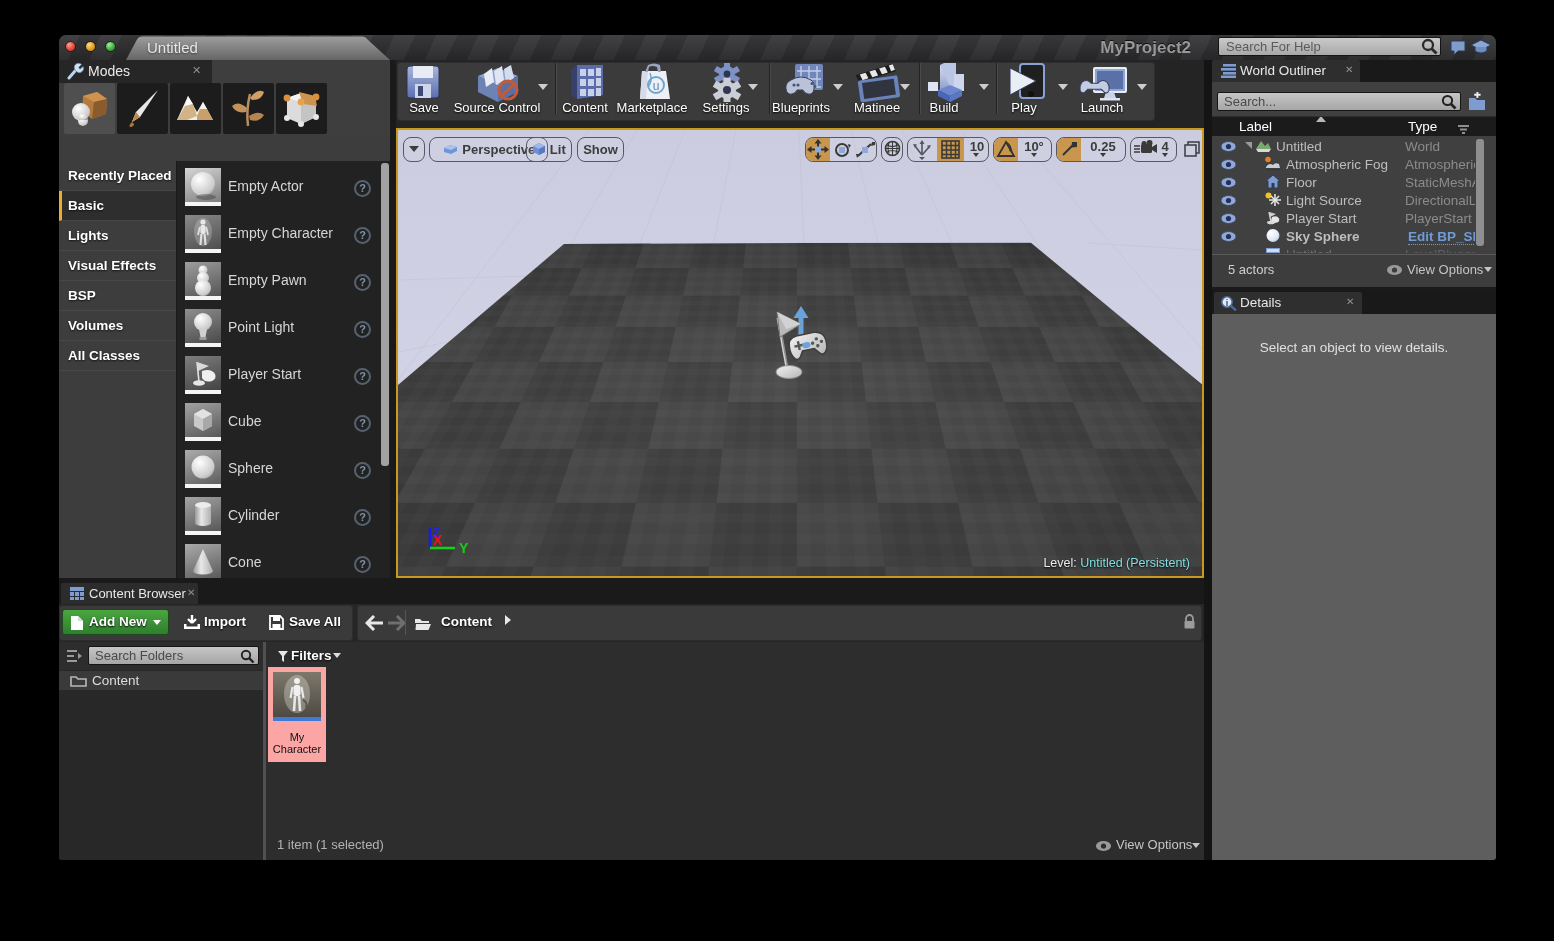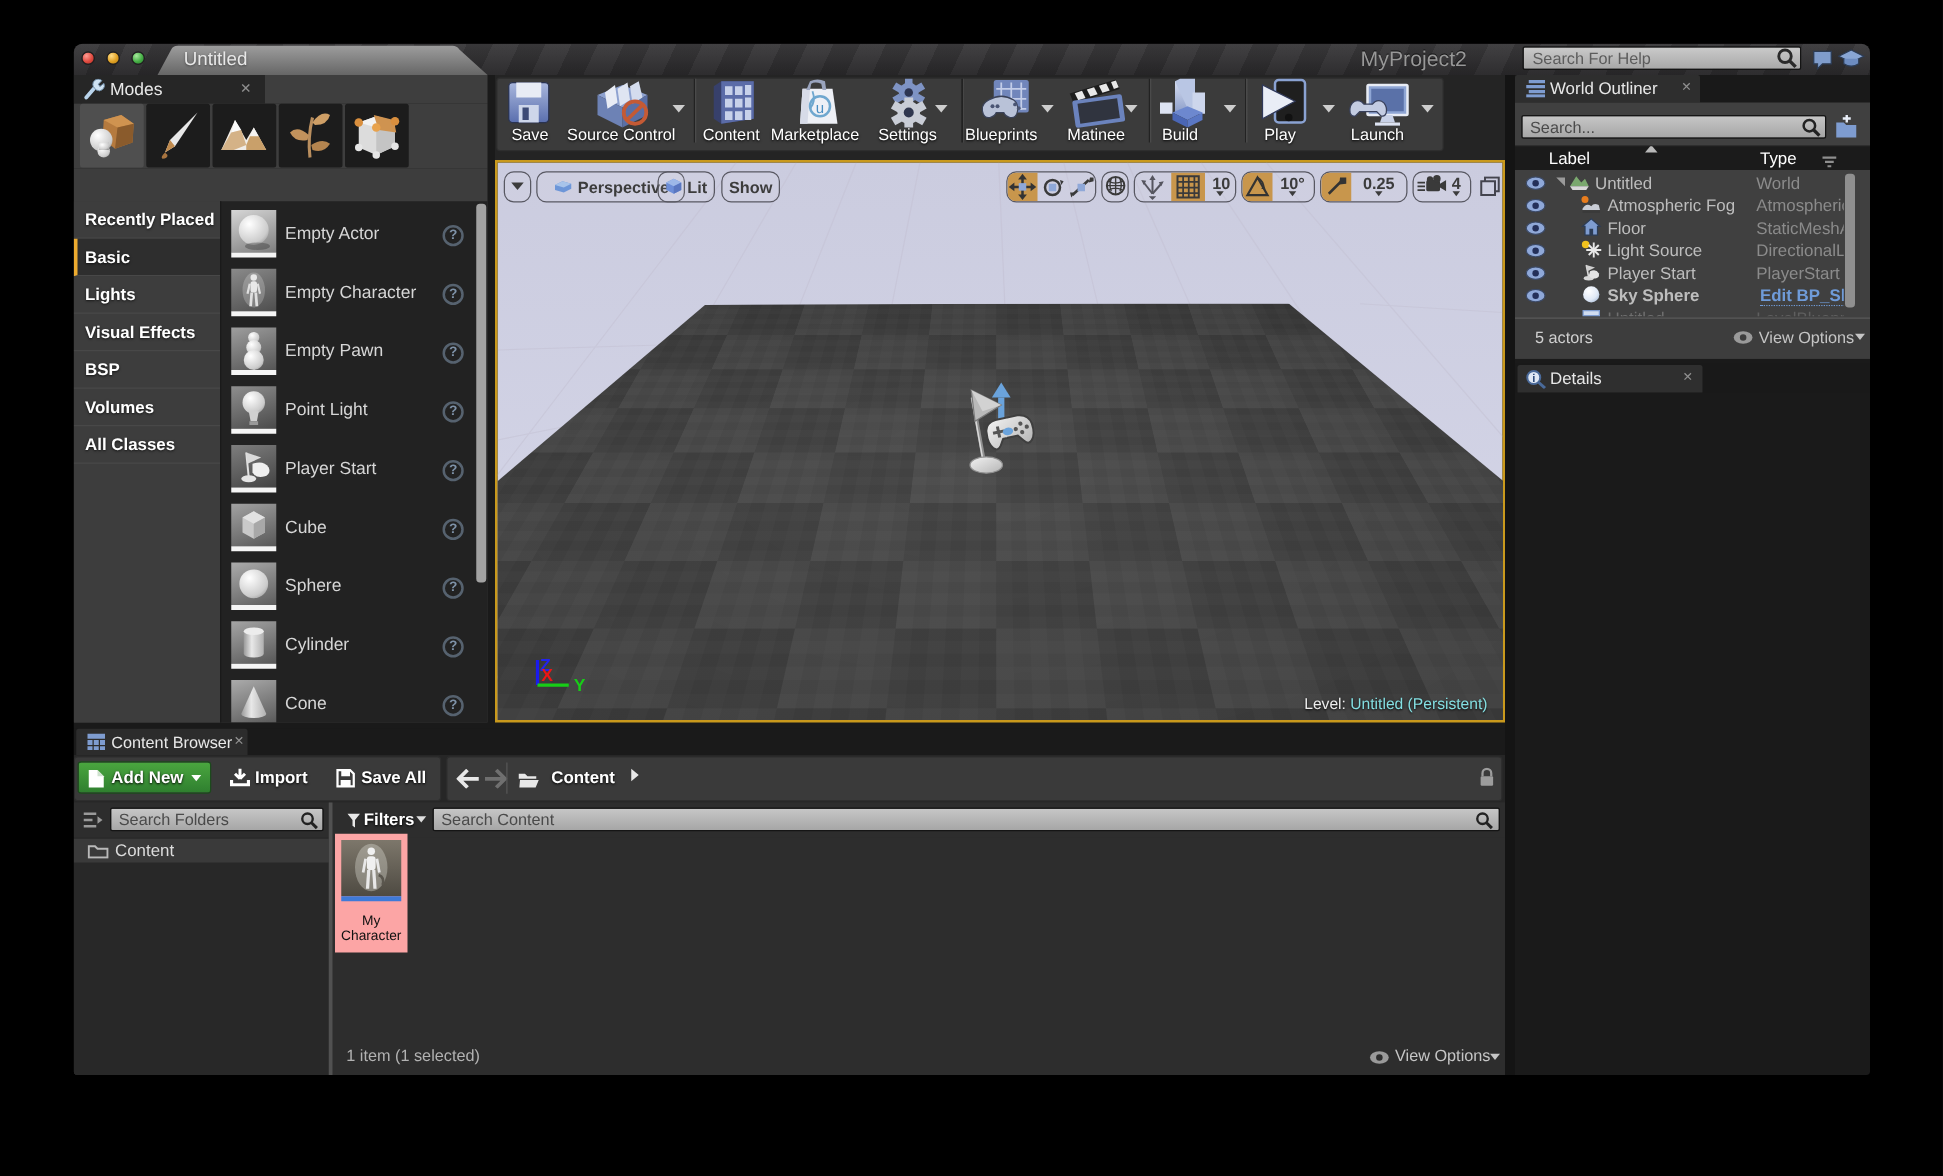--- a/index.html
+++ b/index.html
@@ -6,21 +6,21 @@
   *{box-sizing:border-box;font-family:"Liberation Sans",sans-serif;}
   #win{position:absolute;left:59px;top:35px;width:1437px;height:825px;background:#1a1a1a;border-radius:7px 7px 3px 3px;overflow:hidden;}
   
   #titlebar{position:absolute;left:0;top:0;width:1437px;height:25px;
     background:repeating-linear-gradient(115deg, rgba(255,255,255,0.02) 0 19px, rgba(0,0,0,0.10) 19px 38px),linear-gradient(#3e3d3f,#2a292b);}
   .tl{position:absolute;top:6px;width:11px;height:11px;border-radius:50%;}
   #tl1{left:6px;background:radial-gradient(circle at 35% 30%,#ff9d94,#e04a3f 55%,#ad2d23);border:1px solid #201f20;}
   #tl2{left:26px;background:radial-gradient(circle at 35% 30%,#ffdd88,#dfa023 55%,#b07c12);border:1px solid #201f20;}
   #tl3{left:46px;background:radial-gradient(circle at 35% 30%,#a8eb9e,#44ad44 55%,#2a7d2c);border:1px solid #201f20;}
   #wintabtxt{position:absolute;left:88px;top:4px;font-size:15px;color:#e8e8e8;text-shadow:0 1px 2px rgba(0,0,0,0.45);}
-  #projname{position:absolute;top:3px;left:1012px;width:120px;text-align:center;font-size:17px;font-weight:normal;color:#989898;text-shadow:0 -1px 0 rgba(0,0,0,0.7);}
+  #projname{position:absolute;top:3px;left:1012px;width:120px;text-align:right;font-size:17px;font-weight:bold;color:#989898;text-shadow:0 -1px 0 rgba(0,0,0,0.7);}
   #helpsearch{position:absolute;left:1159px;top:2px;width:223px;height:19px;background:linear-gradient(#cacaca,#a8a8a8);border:1px solid #141414;border-radius:2px;color:#5c5c5c;font-size:13px;line-height:17px;padding-left:7px;}
   .searchbox{background:linear-gradient(#c6c6c6,#a6a6a6);border:1px solid #151515;border-radius:2px;color:#4a4a4a;font-size:13px;}
   
   #modestrip{position:absolute;left:0;top:25px;width:331px;height:23px;background:#3e3e3e;}
   #modetab{position:absolute;left:0;top:0;width:153px;height:23px;background:#262626;}
   #modetab .txt{position:absolute;left:29px;top:3px;font-size:14px;color:#eaeaea;}
   #modetab .x{position:absolute;left:133px;top:4px;font-size:11px;color:#8f8f8f;}
   #modebtns{position:absolute;left:0;top:48px;width:331px;height:52px;background:#3e3e3e;}
   .modebtn{position:absolute;top:0px;width:51px;height:51px;background:#1c1c1c;border-radius:2px;}
   #modespanel{position:absolute;left:0;top:100px;width:331px;height:443px;background:#3d3d3d;}
@@ -752,26 +752,20 @@
         <svg width="15" height="15" style="position:absolute;right:3px;top:2px;">
             <circle cx="6" cy="6" r="4.2" fill="none" stroke="#222" stroke-width="1.9"></circle>
             <line x1="9.2" y1="9.2" x2="13.5" y2="13.5" stroke="#222" stroke-width="2.4"></line>
           </svg>
       </div>
       <svg width="12" height="13" style="position:absolute;left:218px;top:8px;">
           <path d="M1,1 h10 l-4,5 v6 l-2,-1.5 v-4.5 Z" fill="#e8e8e8"></path>
         </svg>
       <span class="cbtxt" style="left:232px;top:6px;">Filters</span>
       <span style="position:absolute;left:274px;top:11px;width:0;height:0;border-left:4.5px solid transparent;border-right:4.5px solid transparent;border-top:5.5px solid #ddd;"></span>
-      <div class="searchbox" style="position:absolute;left:287px;top:4px;width:854px;height:19px;line-height:17px;padding-left:6px;">Search Content
-        <svg width="15" height="15" style="position:absolute;right:4px;top:2px;">
-            <circle cx="6" cy="6" r="4.2" fill="none" stroke="#222" stroke-width="1.9"></circle>
-            <line x1="9.2" y1="9.2" x2="13.5" y2="13.5" stroke="#222" stroke-width="2.4"></line>
-          </svg>
-      </div>
     </div>
     <div id="cbleft">
       <div id="contentrow">Content
         <svg width="17" height="13" style="position:absolute;left:11px;top:3px;">
             <path d="M1,3 h5 l2,2 h8 v7 h-15 Z" fill="none" stroke="#b9b9b9" stroke-width="1.6"></path>
           </svg>
       </div>
     </div>
     <div id="cbdivider"></div>
     <div id="assettile">
@@ -950,13 +944,16 @@
       <div id="dttab">
     <svg width="18" height="16" style="position:absolute;left:6px;top:3px;">
           <circle cx="7" cy="7" r="5.2" fill="#dfe8f5" stroke="#4a6a9a" stroke-width="1.6"></circle>
           <text x="7" y="10.5" text-anchor="middle" font-size="9" font-weight="bold" fill="#2c4a7a" font-family="Liberation Serif">i</text>
           <line x1="11" y1="11" x2="16" y2="15.5" stroke="#4a6a9a" stroke-width="2.4"></line>
         </svg>
     <span style="position:absolute;left:26px;top:3px;font-size:13.5px;color:#e8e8e8;">Details</span>
     <span class="x" style="position:absolute;left:132px;top:4px;font-size:10px;">✕</span>
   </div>
     </div>
+  <div id="dtbody">
+    <div style="position:absolute;left:0;top:26px;width:284px;text-align:center;font-size:13.5px;color:#e0e0e0;">Select an object to view details.</div>
+  </div>
 </div>
 
 </body></html>

